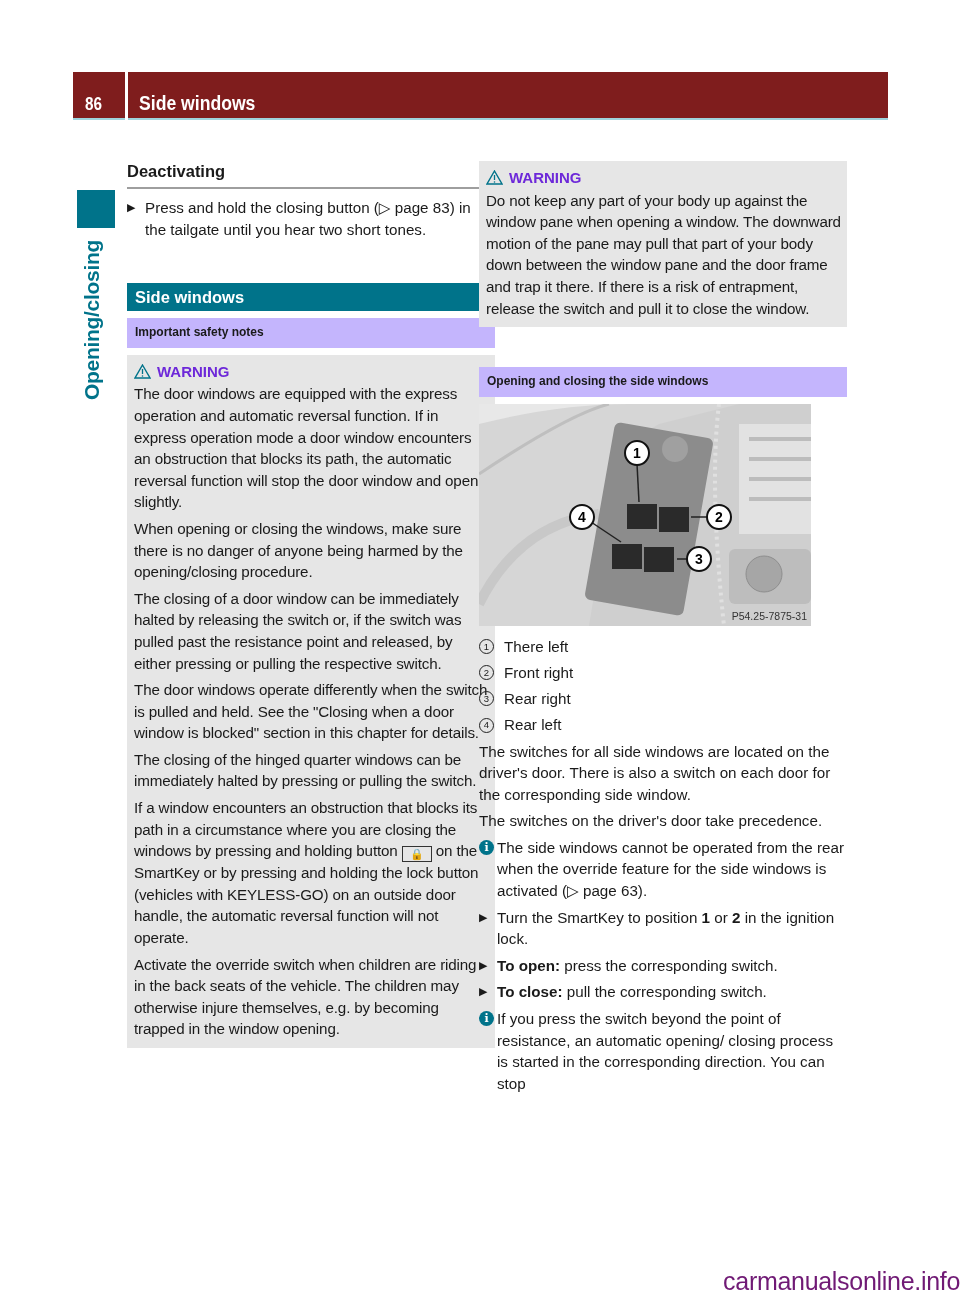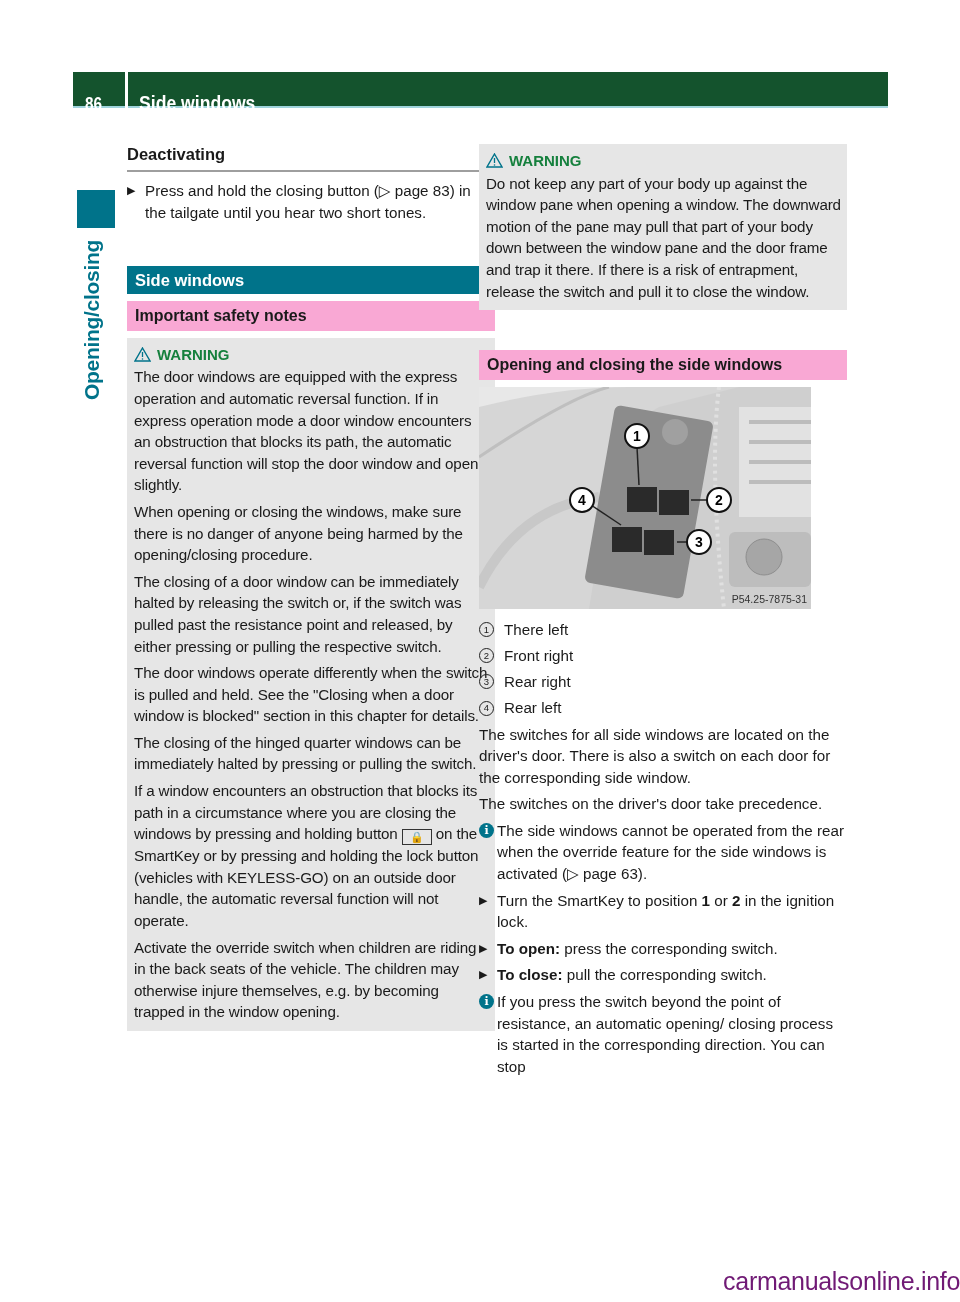--- a/index.html
+++ b/index.html
@@ -1,42 +1,42 @@
 <!DOCTYPE html>
 <html><head>
 <meta charset="utf-8">
 <style>
   * { box-sizing: border-box; margin: 0; padding: 0; }
   body {
     width: 960px; height: 1302px; background: #ffffff; position: relative;
     font-family: "Liberation Sans", sans-serif; color: #1a1a1a; overflow: hidden;
   }
   .header-bar {
-    position: absolute; left: 73px; top: 72px; width: 815px; height: 36px;
-    background: #14532d; border-bottom: 2px solid #9fd3dc;
+    position: absolute; left: 73px; top: 72px; width: 815px; height: 48px;
+    background: #7f1d1d; border-bottom: 2px solid #9fd3dc;
   }
   .header-divider { position: absolute; left: 52px; top: 0; width: 3px; height: 48px; background: #ffffff; }
   .page-num { position: absolute; left: 12px; top: 22px; color: #fff; font-size: 18px; font-weight: bold; font-family: "Liberation Sans", sans-serif; transform: scaleX(0.85); transform-origin: left; }
   .header-title { position: absolute; left: 66px; top: 20px; color: #fff; font-size: 20px; font-weight: bold; transform: scaleX(0.88); transform-origin: left; }
   .side-tab { position: absolute; left: 77px; top: 190px; width: 38px; height: 38px; background: #00738a; }
   .side-label {
     position: absolute; left: 80px; top: 240px; width: 30px; height: 220px;
     color: #00738a; font-size: 21px; font-weight: bold; writing-mode: vertical-rl; transform: rotate(180deg);
     text-align: right; letter-spacing: -0.3px;
   }
-  .col { position: absolute; top: 144px; width: 368px; font-size: 15.2px; line-height: 21.6px; }
+  .col { position: absolute; top: 161px; width: 368px; font-size: 15.2px; line-height: 21.6px; }
   .col-left { left: 127px; }
   .col-right { left: 479px; }
   .h-sub { font-weight: bold; font-size: 16.5px; padding-bottom: 4px; border-bottom: 2px solid #9e9e9e; margin-bottom: 8px; height: 28px; }
   .bullet { position: relative; padding-left: 18px; margin-bottom: 5px; }
   .bullet .arrow { position: absolute; left: 0; top: 0; font-size: 11px; }
   .h-section { background: #00738a; color: #fff; font-weight: bold; font-size: 16.5px; padding: 4px 8px; height: 28px; }
-  .h-topic { background: #f9a8d4; font-weight: bold; font-size: 16px; padding: 4px 8px; margin-top: 7px; }
+  .h-topic { background: #c4b5fd; font-weight: bold; font-size: 12px; padding: 4px 8px; margin-top: 7px; }
   .warning-box { background: #e6e6e6; padding: 6px 5px 8px 7px; }
-  .warning-head { color: #15803d; font-weight: bold; font-size: 15px; display: flex; align-items: center; gap: 6px; margin-bottom: 1px; }
+  .warning-head { color: #6d28d9; font-weight: bold; font-size: 15px; display: flex; align-items: center; gap: 6px; margin-bottom: 1px; }
   .warning-box p { margin-bottom: 5px; letter-spacing: -0.15px; }
   .warning-box p:last-child { margin-bottom: 0; }
   .key-icon { display: inline-block; width: 30px; height: 16px; border: 1px solid #333; vertical-align: -2px; text-align: center; font-size: 11px; line-height: 14px; }
   .figure { width: 332px; height: 222px; margin-top: 7px; position: relative; background: #d8d8d8; overflow: hidden; }
   .legend-item { display: flex; gap: 10px; margin-bottom: 4.6px; align-items: center; }
   .circ-num { display: inline-flex; width: 15px; height: 15px; border: 1px solid #222; border-radius: 50%; align-items: center; justify-content: center; font-size: 9.5px; }
   .para { margin-bottom: 5px; }
   .info { position: relative; padding-left: 18px; margin-bottom: 5px; }
   .info .info-icon { position: absolute; left: 0; top: 3px; width: 15px; height: 15px; border-radius: 50%; background: #00738a; color: #fff; font-size: 11px; font-weight: bold; text-align: center; line-height: 15px; font-family: "DejaVu Serif", serif; }
   .watermark { position: absolute; right: 0; bottom: 6px; font-size: 25px; color: #701a75; font-family: "Liberation Sans", sans-serif; letter-spacing: -0.3px; }

